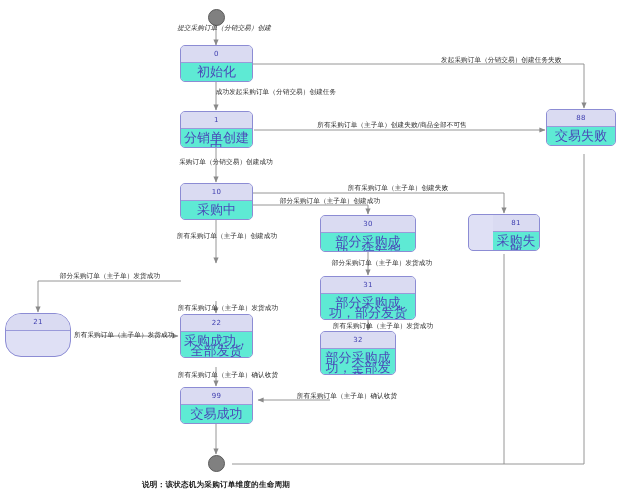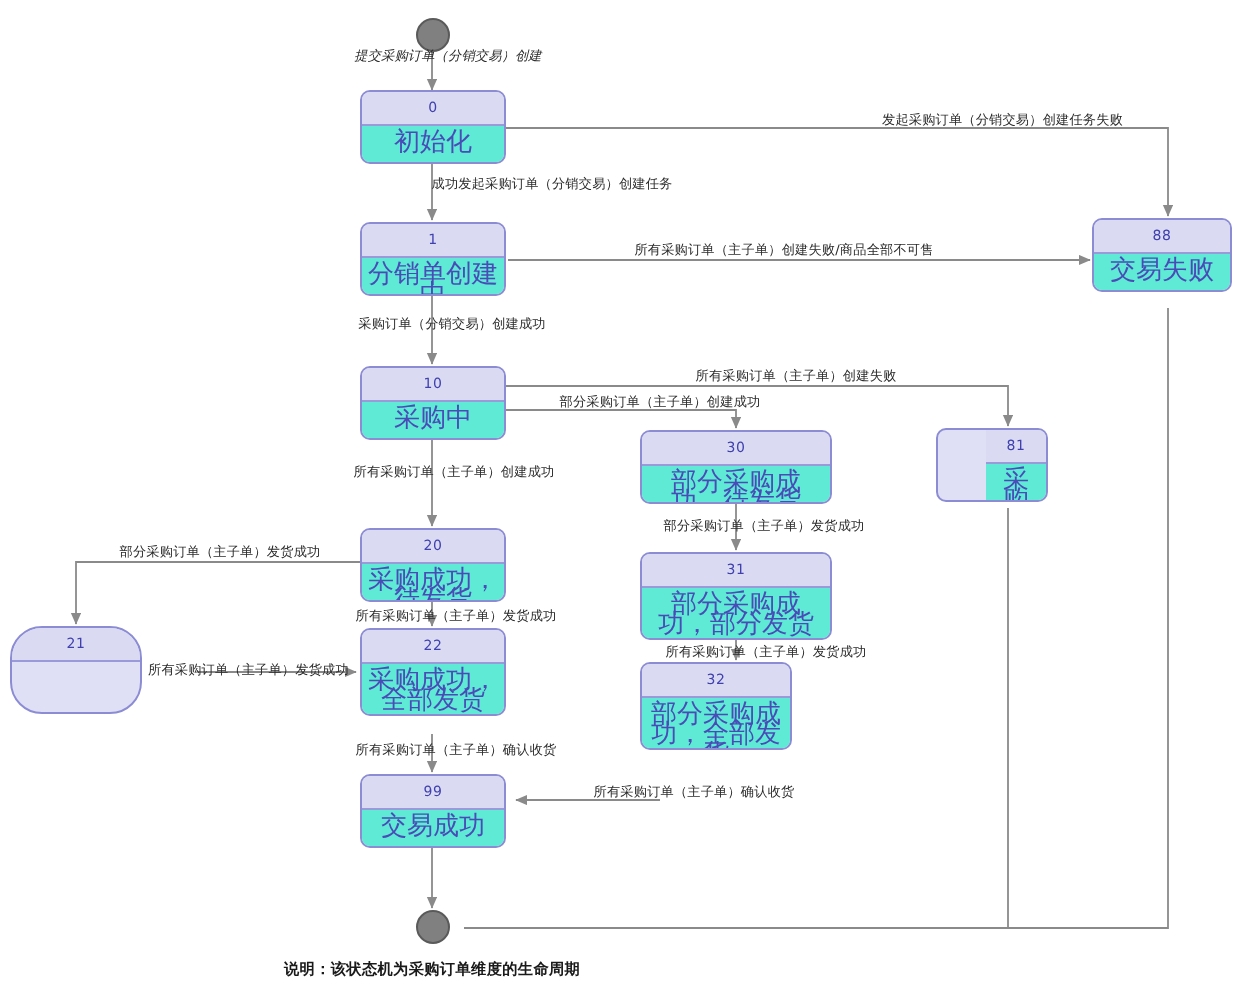--- a/index.html
+++ b/index.html
@@ -154,29 +154,25 @@
   <div class="node" style="left:180px;top:183px;width:73px;height:37px;">
     <div class="nid">10</div>
     <div class="nlabel">采购中</div>
   </div>
 
   <div class="node" style="left:320px;top:215px;width:96px;height:37px;">
     <div class="nid">30</div>
     <div class="nlabel">部分采购成功，待发货</div>
   </div>
 
-  <div class="node" style="left:468px;top:214px;width:56px;height:37px;padding-left:24px;">
+  <div class="node" style="left:468px;top:214px;width:72px;height:37px;padding-left:24px;">
     <div class="nid">81</div>
     <div class="nlabel">采购失败</div>
   </div>
 
-  <div class="node" style="left:180px;top:264px;width:73px;height:37px;">
-    <div class="nid">20</div>
-    <div class="nlabel">采购成功，待发货</div>
-  </div>
 
   <div class="node" style="left:320px;top:276px;width:96px;height:44px;">
     <div class="nid">31</div>
     <div class="nlabel">部分采购成功，部分发货</div>
   </div>
 
   <div class="node" style="left:5px;top:313px;width:66px;height:44px;border-radius:16px;">
     <div class="nid">21</div>
   </div>
 

